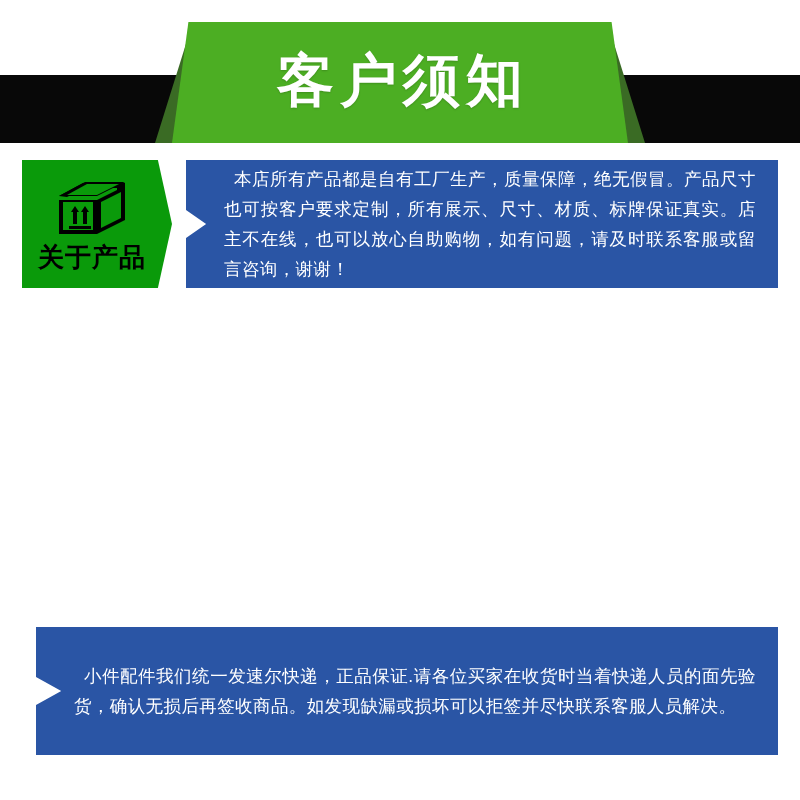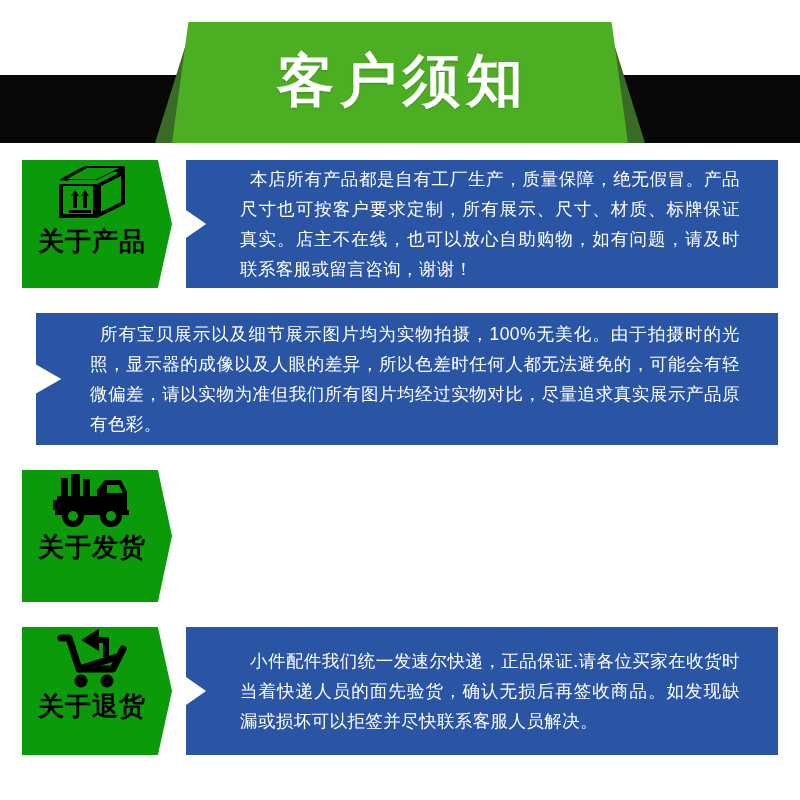--- a/index.html
+++ b/index.html
@@ -94,20 +94,21 @@
   
   .label-box {
     position: relative;
     width: 150px;
     flex: 0 0 150px;
     background: #0a9a0a;
     clip-path: polygon(0% 0%, 90.6% 0%, 100% 50%, 90.6% 100%, 0% 100%);
     display: flex;
     flex-direction: column;
     align-items: center;
+    justify-content: center;
     padding-right: 10px;
     box-sizing: border-box;
   }
   .label-icon {
     display: block;
     line-height: 0;
     margin-bottom: 2px;
   }
   .label-icon svg { display: block; }
   .label-text {
@@ -124,21 +125,21 @@
     position: relative;
     flex: 1 1 auto;
     background: #2a55a5;
     clip-path: polygon(0% 0%, 100% 0%, 100% 100%, 0% 100%, 0% 61%, 3.4% 50%, 0% 39%);
     display: flex;
     align-items: center;
     box-sizing: border-box;
     padding: 14px 22px 14px 38px;
   }
   .text-box p {
-    margin: 16px;
+    margin: 0;
     color: #ffffff;
     font-size: 17.5px;
     line-height: 1.72;
     letter-spacing: 0.4px;
     text-indent: 10px;
     text-align: justify;
   }
 
   
   .row-1 .row-inner { height: 128px; }
@@ -190,71 +191,31 @@
       <div class="gap-left"></div>
       <div class="text-box">
         <p>本店所有产品都是自有工厂生产，质量保障，绝无假冒。产品尺寸也可按客户要求定制，所有展示、尺寸、材质、标牌保证真实。店主不在线，也可以放心自助购物，如有问题，请及时联系客服或留言咨询，谢谢！</p>
       </div>
     </div>
   </div>
 
   <div class="row row-2">
     <div class="row-inner">
       <div class="gap-left"></div>
-      <div class="text-box">
-        <p>所有宝贝展示以及细节展示图片均为实物拍摄，100%无美化。由于拍摄时的光照，显示器的成像以及人眼的差异，所以色差时任何人都无法避免的，可能会有轻微偏差，请以实物为准但我们所有图片均经过实物对比，尽量追求真实展示产品原有色彩。</p>
-      </div>
     </div>
   </div>
 
   <div class="row row-3">
     <div class="row-inner">
-      <div class="label-box">
-        <span class="label-icon">
-          <svg width="86" height="62" viewBox="0 0 86 62">
-            <g fill="#000000">
-              <rect x="12" y="8" width="7" height="18"></rect>
-              <rect x="22" y="4" width="9" height="22"></rect>
-              <rect x="34" y="9" width="7" height="17"></rect>
-              <path d="M8 26 L48 26 L48 20 L56 10 L72 10 L78 22 L78 40 L8 40 Z"></path>
-              <path d="M4 30 L10 30 L10 40 L4 40 Z"></path>
-              <rect x="6" y="40" width="74" height="5"></rect>
-            </g>
-            <path d="M58 15 L70 15 L74 23 L58 23 Z" fill="#0a9a0a"></path>
-            <circle cx="24" cy="46" r="11" fill="#000000"></circle>
-            <circle cx="24" cy="46" r="5" fill="#0a9a0a"></circle>
-            <circle cx="62" cy="46" r="11" fill="#000000"></circle>
-            <circle cx="62" cy="46" r="5" fill="#0a9a0a"></circle>
-          </svg>
-        </span>
-        <span class="label-text">关于发货</span>
-      </div>
       <div class="gap-left"></div>
     </div>
   </div>
 
   <div class="row row-4">
     <div class="row-inner">
-      <div class="label-box">
-        <span class="label-icon">
-          <svg width="82" height="64" viewBox="0 0 82 64">
-            <g fill="none" stroke="#000000" stroke-width="7" stroke-linecap="round" stroke-linejoin="round">
-              <path d="M10 11 L18 11 L28 42 L62 42 L72 22"></path>
-              <path d="M28 42 L66 30"></path>
-            </g>
-            <circle cx="30" cy="54" r="6.5" fill="#000000"></circle>
-            <circle cx="56" cy="54" r="6.5" fill="#000000"></circle>
-            <g fill="#000000">
-              <path d="M36 10 L58 10 L58 30 L52 30 L52 16 L36 16 Z"></path>
-              <path d="M30 13 L48 2 L48 24 Z"></path>
-            </g>
-          </svg>
-        </span>
-        <span class="label-text">关于退货</span>
-      </div>
       <div class="gap-left"></div>
       <div class="text-box">
         <p>小件配件我们统一发速尔快递，正品保证.请各位买家在收货时当着快递人员的面先验货，确认无损后再签收商品。如发现缺漏或损坏可以拒签并尽快联系客服人员解决。</p>
       </div>
     </div>
   </div>
 
 </div>
 
 </body></html>

